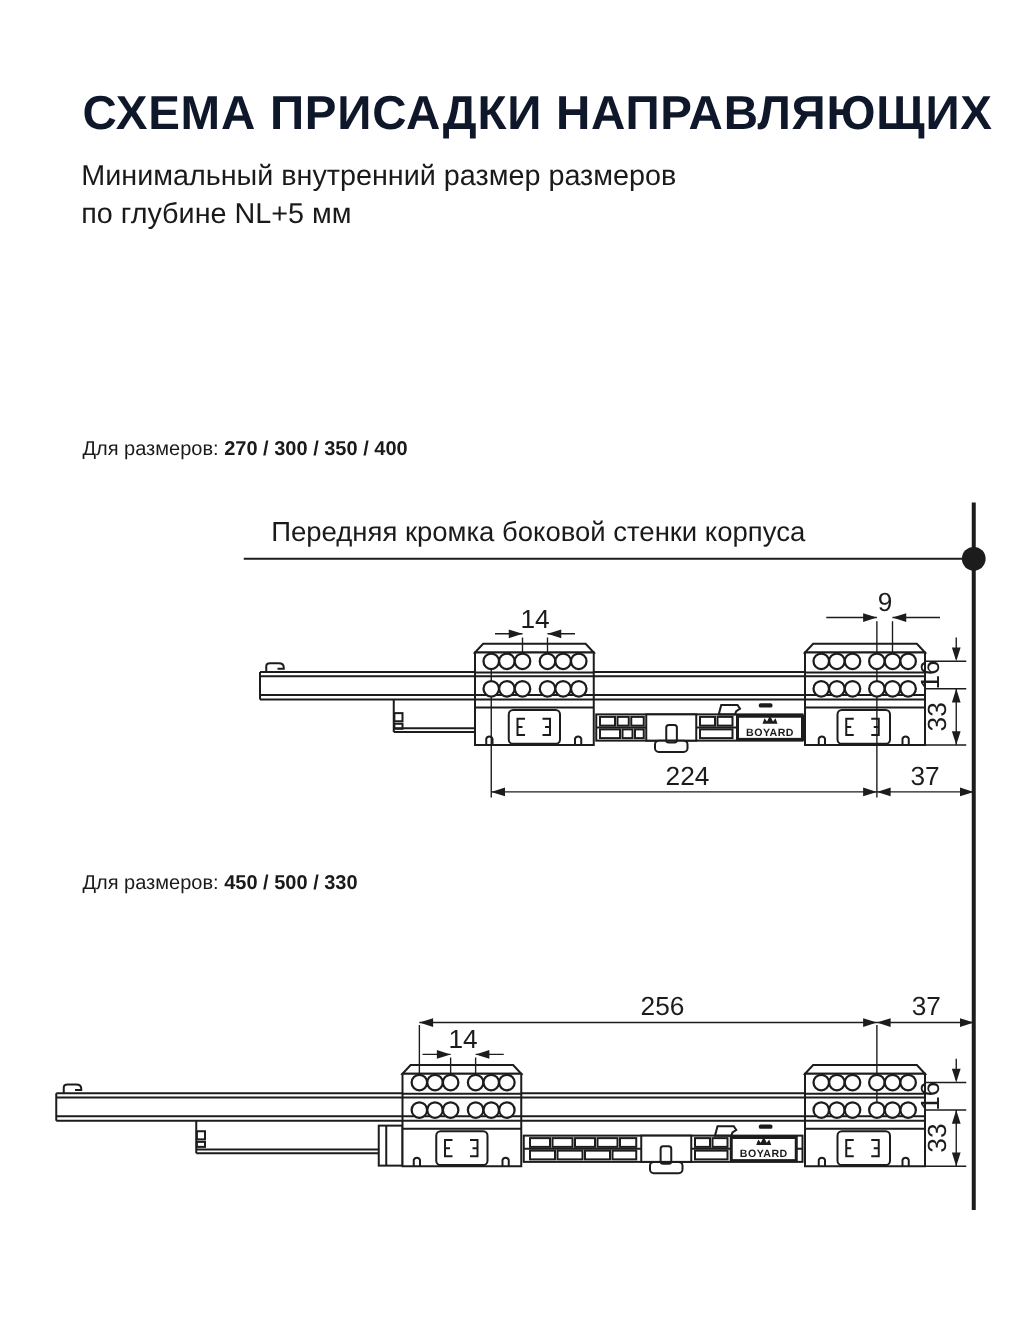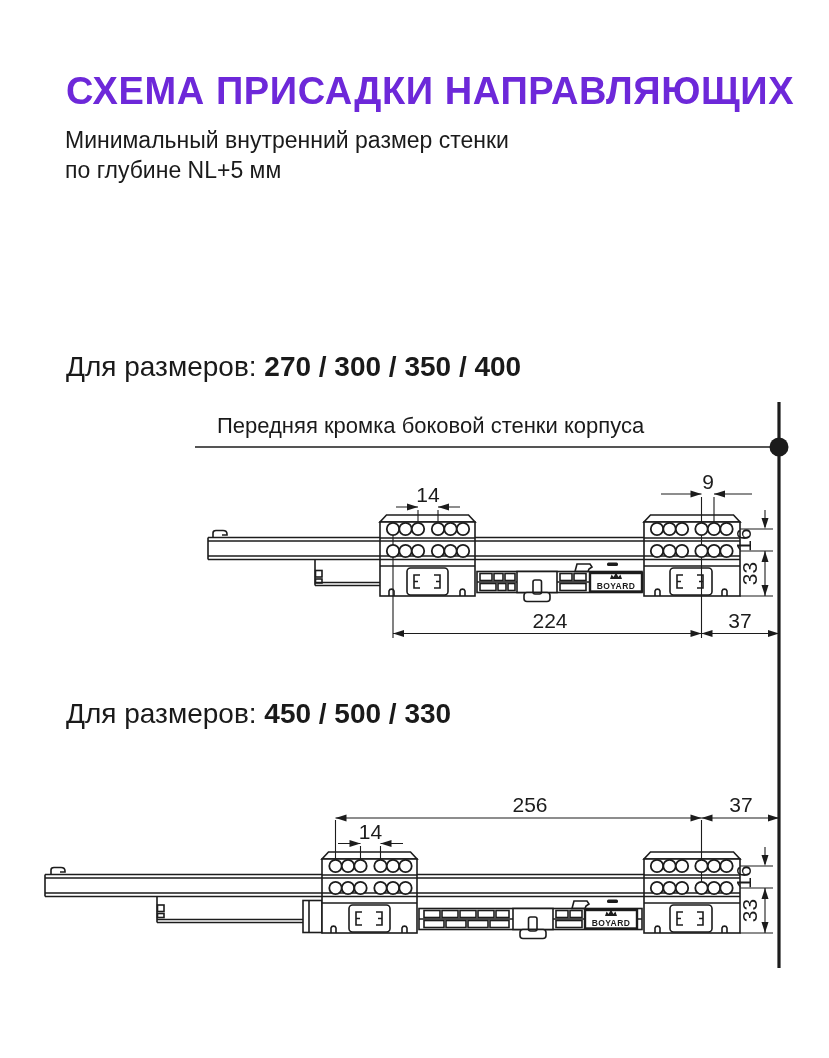--- a/index.html
+++ b/index.html
@@ -1,38 +1,38 @@
 <!DOCTYPE html>
 <html><head>
 <meta charset="utf-8">
 <style>
   html,body{margin:0;padding:0;background:#ffffff;}
   body{width:829px;height:1058px;font-family:"Liberation Sans",sans-serif;color:#1c1c1c;}
   .page{position:relative;width:829px;height:1058px;overflow:hidden;background:#fff;}
-  .title{position:absolute;left:66px;top:70px;font-size:38px;font-weight:bold;letter-spacing:0.6px;color:#6d28d9;white-space:nowrap;}
+  .title{position:absolute;left:66px;top:70px;font-size:38px;font-weight:bold;letter-spacing:0.6px;color:#0f172a;white-space:nowrap;}
   .intro{position:absolute;left:65px;top:125px;font-size:23px;line-height:30px;color:#1a1a1a;}
-  .size-label{position:absolute;left:66px;font-size:28px;color:#1a1a1a;white-space:nowrap;}
+  .size-label{position:absolute;left:66px;font-size:16px;color:#1a1a1a;white-space:nowrap;}
   .size-label .sizes{font-weight:bold;}
   .s1{top:351px;}
   .s2{top:698px;}
   .front-label{position:absolute;left:217px;top:413px;width:396px;text-align:center;font-size:22px;color:#1a1a1a;white-space:nowrap;}
   svg.draw{position:absolute;left:0;top:0;}
   svg.draw text{font-family:"Liberation Sans",sans-serif;fill:#1c1c1c;}
   .dimtxt{font-size:21px;}
   .brandtxt{font-size:8.5px;font-weight:bold;letter-spacing:0.4px;}
 </style>
 </head>
 <body>
 
 <div class="page">
 
   <div class="title">СХЕМА ПРИСАДКИ НАПРАВЛЯЮЩИХ</div>
 
   <div class="intro">
-    <div>Минимальный внутренний размер стенки</div>
+    <div>Минимальный внутренний размер размеров</div>
     <div>по глубине NL+5 мм</div>
   </div>
 
   <div class="size-label s1"><span>Для размеров: </span><span class="sizes">270 / 300 / 350 / 400</span></div>
 
   <div class="size-label s2"><span>Для размеров: </span><span class="sizes">450 / 500 / 330</span></div>
 
   <div class="front-label">Передняя кромка боковой стенки корпуса</div>
 
   <svg class="draw" width="829" height="1058" viewBox="0 0 829 1058">

